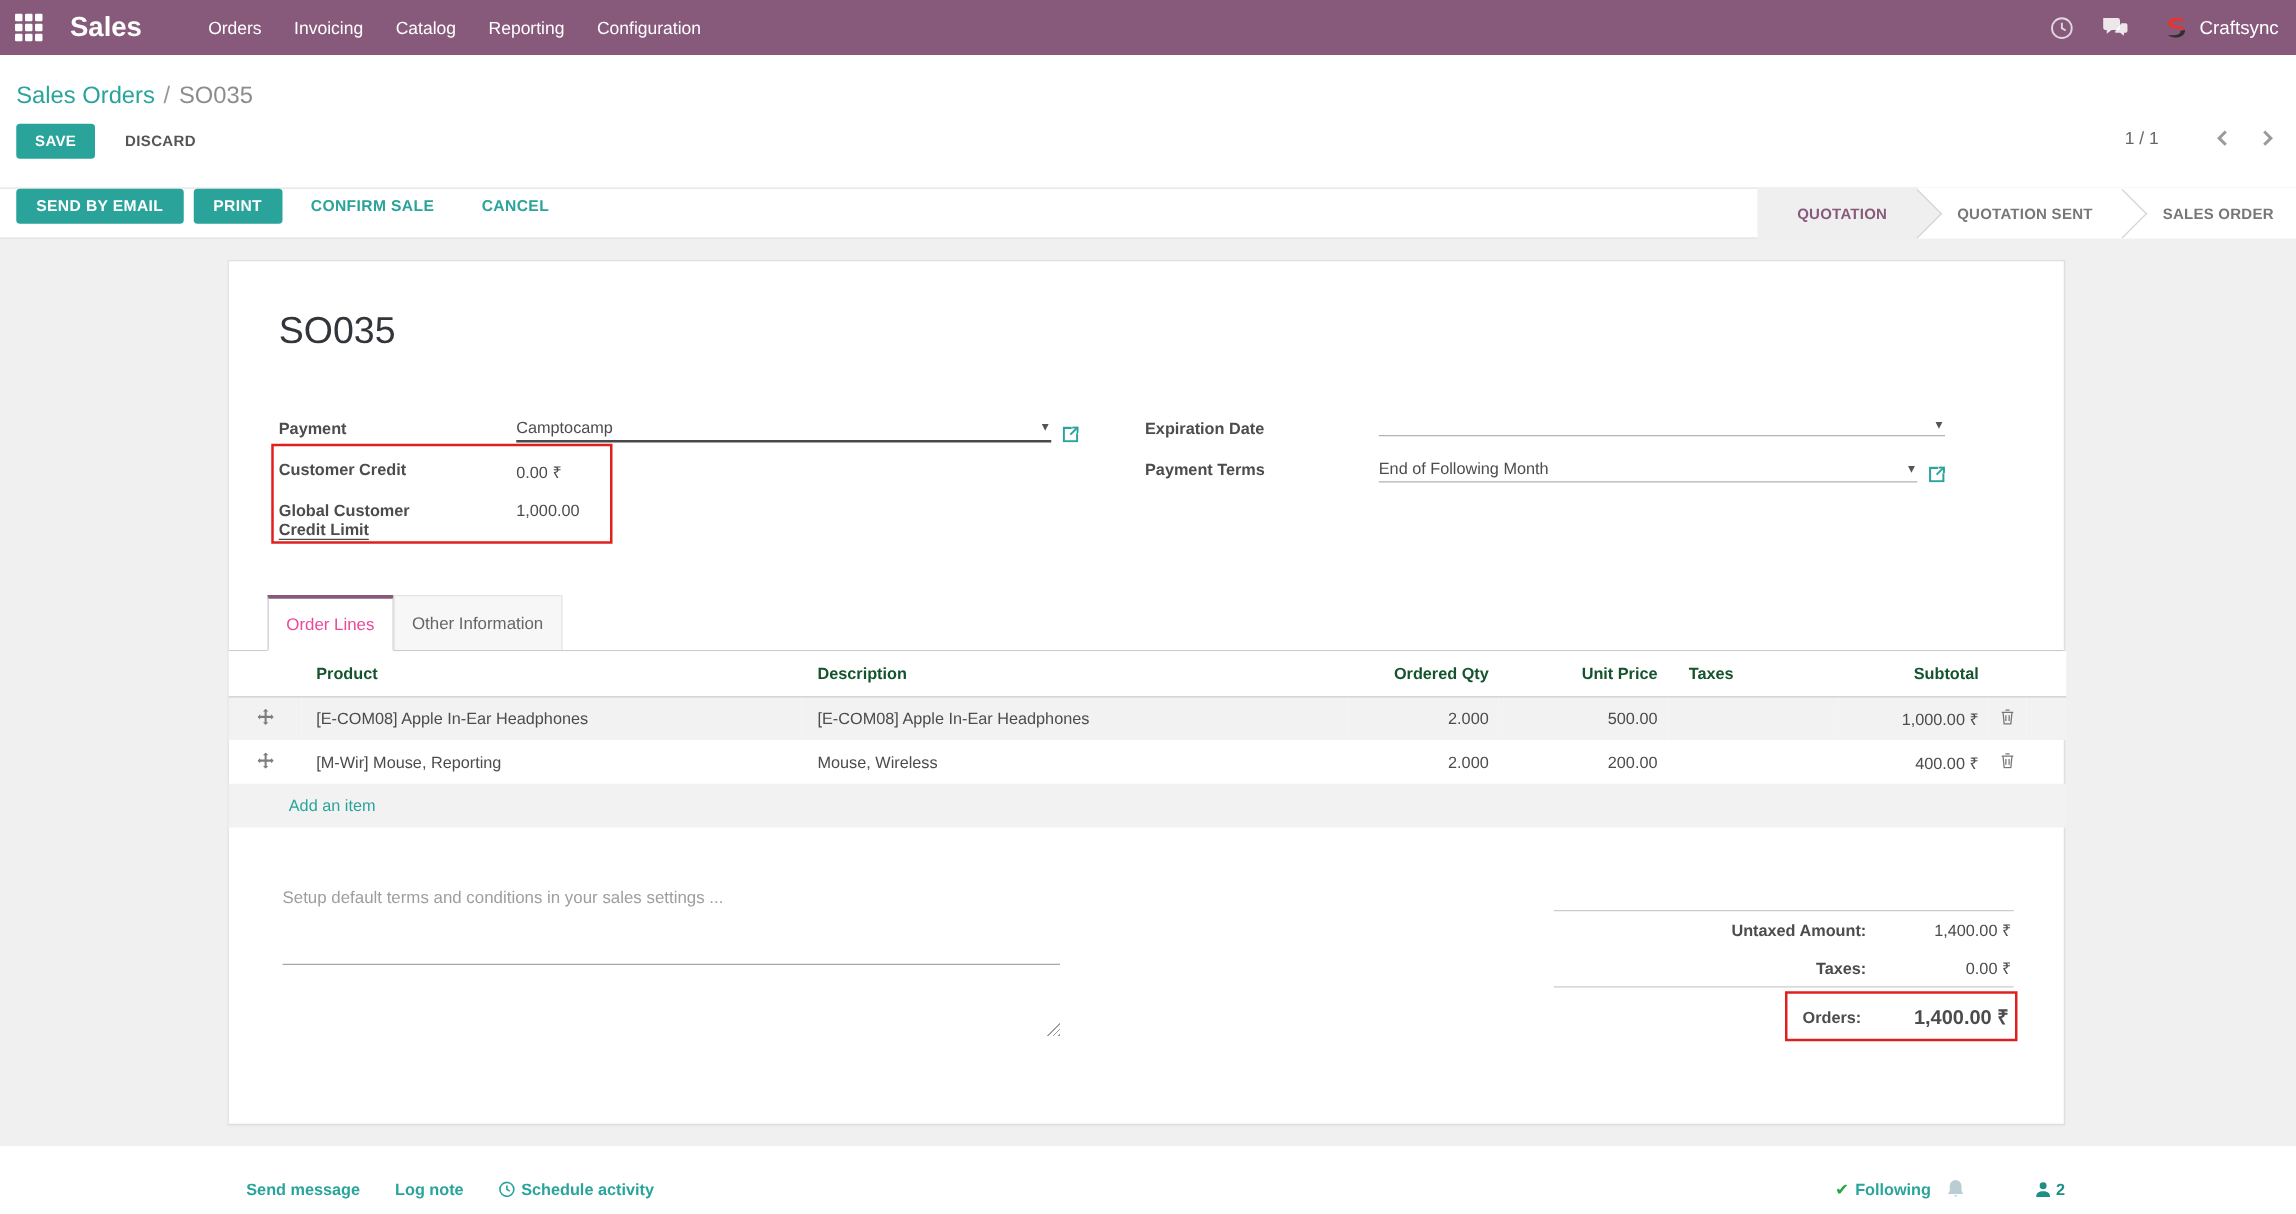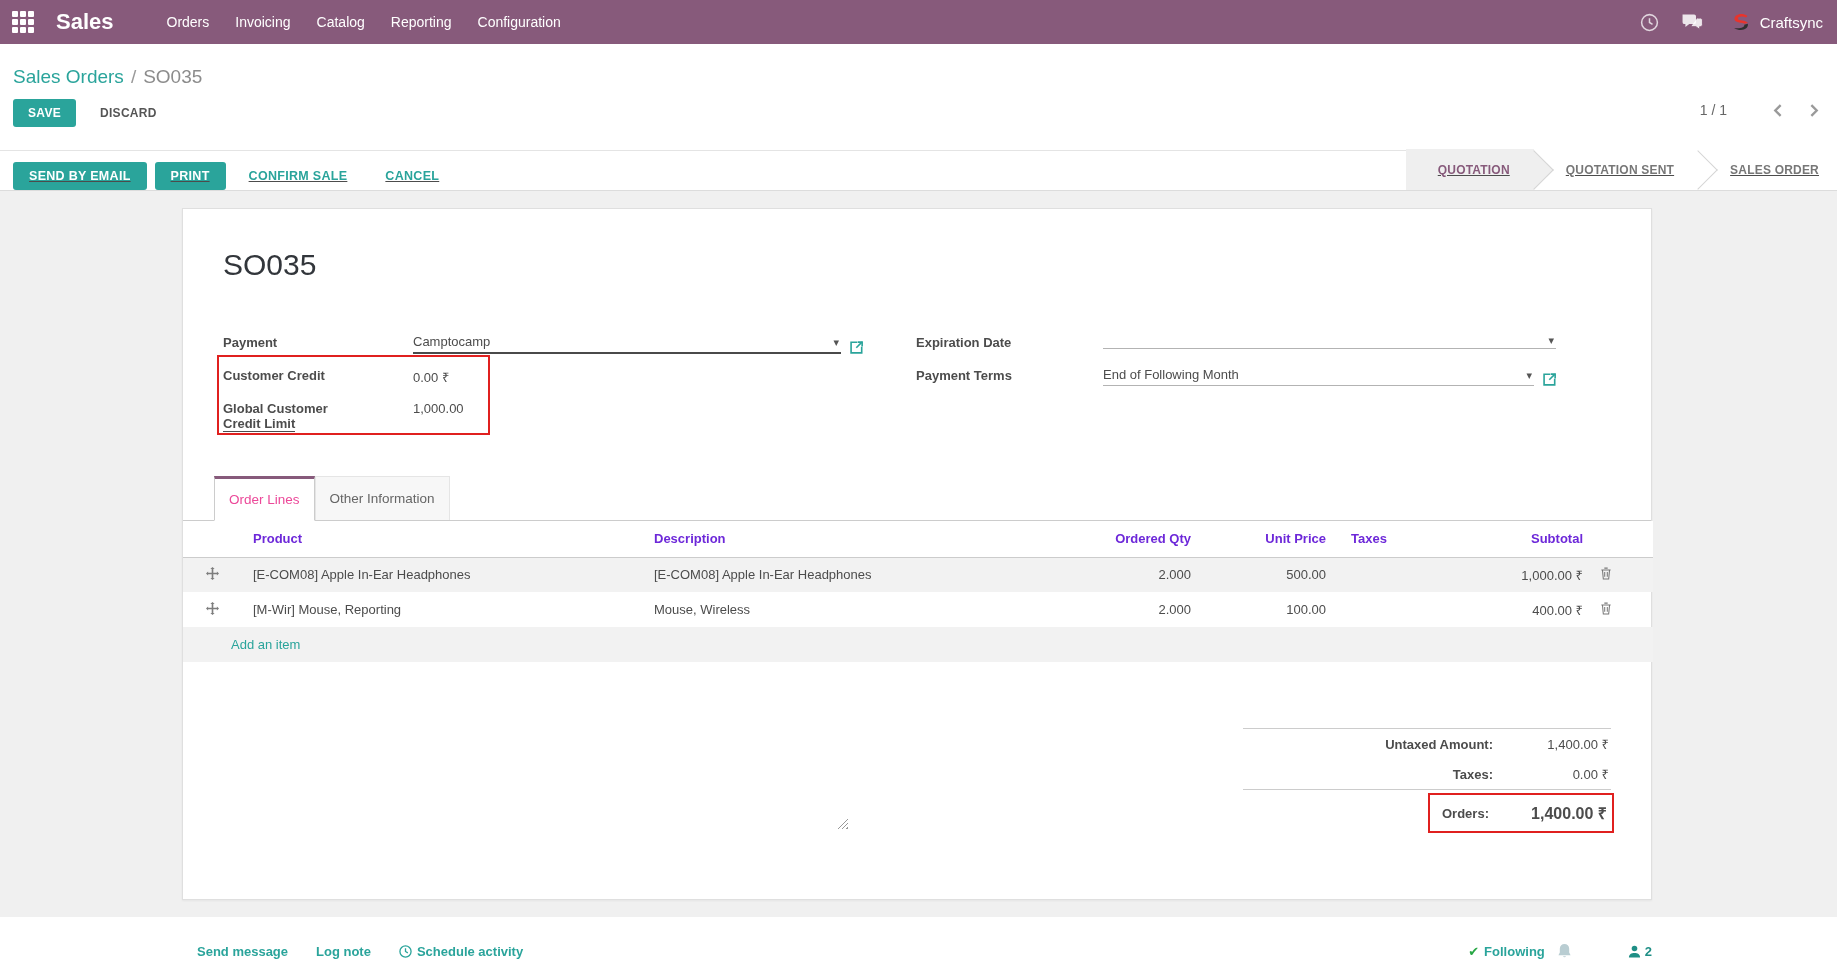--- a/index.html
+++ b/index.html
@@ -32,21 +32,21 @@
   .cp-row2 { display:flex; align-items:center; margin-top:12px; position:relative; height:26px; }
   .btn { font-family:inherit; font-size:12px; font-weight:700; border:none; border-radius:3px;
     cursor:pointer; letter-spacing:.3px; }
   .btn-save { background:#2aa49b; color:#fff; padding:7px 15px; }
   .btn-discard { background:transparent; color:#555; padding:7px 10px; margin-left:14px; }
   .pager { position:absolute; right:2px; top:2px; display:flex; align-items:center; color:#666; font-size:14px; }
   .pager .count { margin-right:24px; }
   .pager .chev { cursor:pointer; margin-left:20px; display:flex; }
   
   .action-bar { height:41px; border-top:1px solid #e4e4e4; border-bottom:1px solid #dcdcdc;
-    background:#fff; display:flex; align-items:flex-end; justify-content:space-between; padding-left:13px;text-decoration:underline; }
+    background:#fff; display:flex; align-items:flex-start; justify-content:space-between; padding-left:13px; }
   .ab-left { display:flex; align-items:center; }
   .btn-fill { background:#2aa49b; color:#fff; padding:7px 16px; margin-right:8px; font-size:12.5px; }
   .btn-flat { background:transparent; color:#2aa49b; padding:7px 15px; margin-right:8px; font-size:12.5px; }
   .statusbar { display:flex; height:41px; align-items:stretch; margin-top:-1px; }
   .step { position:relative; display:flex; align-items:center; padding:0 24px 0 32px;
     font-size:12px; font-weight:700; color:#777; background:#fff; cursor:pointer; letter-spacing:.2px; }
   .step::after { content:""; position:absolute; top:50%; right:-14px; width:27px; height:27px;
     transform:translateY(-50%) rotate(45deg); border-top:1px solid #d5d5d5; border-right:1px solid #d5d5d5;
     background:inherit; z-index:2; }
   .step:last-child::after { display:none; }
@@ -77,21 +77,21 @@
   .red-box-fields { position:absolute; left:-6px; top:23px; width:273px; height:80px;
     border:2px solid #e0201f; pointer-events:none; }
   
   .tabs { display:flex; margin:39px -40px 0; padding-left:31px; border-bottom:1px solid #ccc; height:45px; }
   .tab { display:flex; align-items:center; padding:0 14px; font-size:13.5px; cursor:pointer; }
   .tab.active { background:#fff; border:1px solid #ccc; border-top:3px solid #875a7b;
     border-bottom:1px solid #fff; margin-bottom:-1px; color:#ec4899; }
   .tab.inactive { background:#f7f7f7; border:1px solid #e5e5e5; border-bottom:none; color:#666; }
   
   table.olines { border-collapse:collapse; margin:0 -40px; width:1470px; table-layout:fixed; }
-  .olines th { height:36px; font-size:13px; font-weight:700; color:#6d28d9; border-bottom:1px solid #ccc;
+  .olines th { height:36px; font-size:13px; font-weight:700; color:#14532d; border-bottom:1px solid #ccc;
     background:#fff; padding:0 8px; }
   .olines td { height:35px; font-size:13px; color:#4c4c4c; padding:0 8px; }
   .olines .c-handle { text-align:center; padding:0; }
   .olines .c-product { text-align:left; padding-left:12px; }
   .olines .c-desc { text-align:left; padding-left:13px; }
   .olines .c-num { text-align:right; }
   .olines .c-tax { text-align:left; padding-left:17px; }
   .olines .c-trash { text-align:center; padding:0; }
   .olines tr.stripe { background:#f2f2f2; }
   .add-item { color:#2aa49b; cursor:pointer; }
@@ -332,40 +332,41 @@
         </tr>
         <tr>
           <td class="c-handle">
             <svg width="13" height="13" viewBox="0 0 16 16">
                 <path d="M8 0l2.6 2.6H9v4.4h4.4V5.4L16 8l-2.6 2.6V9H9v4.4h1.6L8 16l-2.6-2.6H7V9H2.6v1.6L0 8l2.6-2.6V7H7V2.6H5.4z" fill="#7d7d7d"></path>
               </svg>
           </td>
           <td class="c-product">[M-Wir] Mouse, Reporting</td>
           <td class="c-desc">Mouse, Wireless</td>
           <td class="c-num">2.000</td>
-          <td class="c-num">100.00</td>
+          <td class="c-num">200.00</td>
           <td class="c-tax"></td>
           <td class="c-num">400.00 ₹</td>
           <td class="c-trash">
             <svg width="12" height="13" viewBox="0 0 12 14">
                 <path d="M1 3.2h10M4.2 1.2h3.6M2.2 3.4l.9 9.6h5.8l.9-9.6M4.6 5.5v5M7.4 5.5v5" stroke="#777" stroke-width="1.1" fill="none"></path>
               </svg>
           </td>
           <td></td>
         </tr>
         <tr class="stripe">
           <td class="add-cell" colspan="9">
             <span class="add-item">Add an item</span>
           </td>
         </tr>
       </tbody>
     </table>
 
     <div class="bottom-section">
       <div class="terms">
+        <textarea placeholder="Setup default terms and conditions in your sales settings ..." style=""></textarea>
         <span class="resize-grip"></span>
       </div>
       <div class="totals">
         <div class="t-divider"></div>
         <div class="t-row">
           <span class="t-label">Untaxed Amount:</span>
           <span class="t-value">1,400.00 ₹</span>
         </div>
         <div class="t-row">
           <span class="t-label">Taxes:</span>

